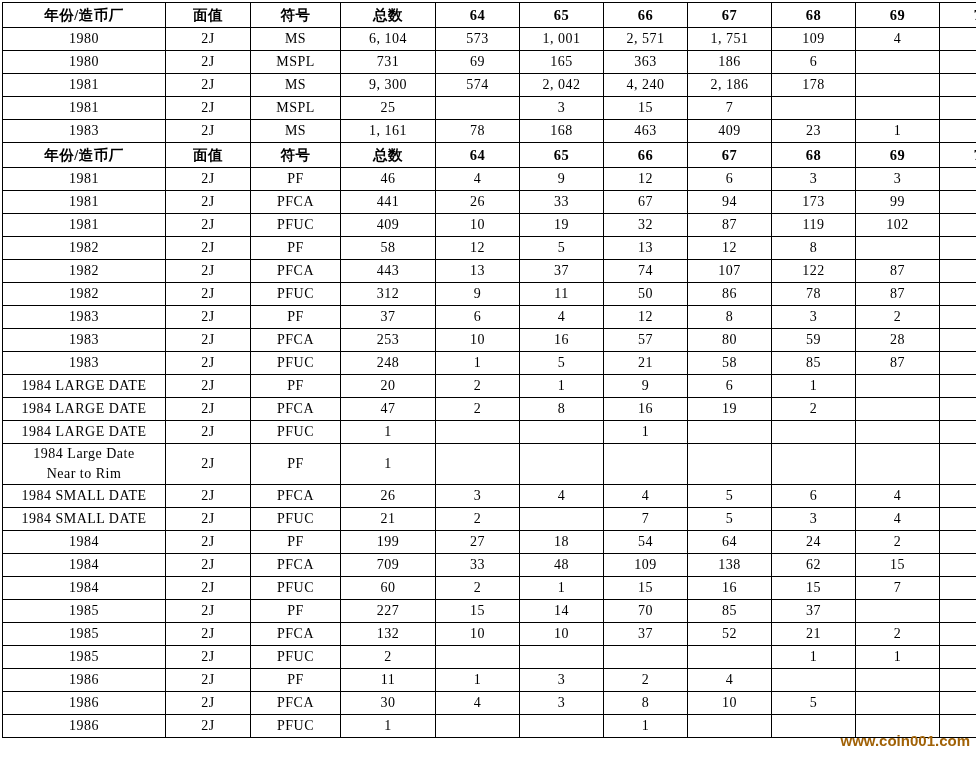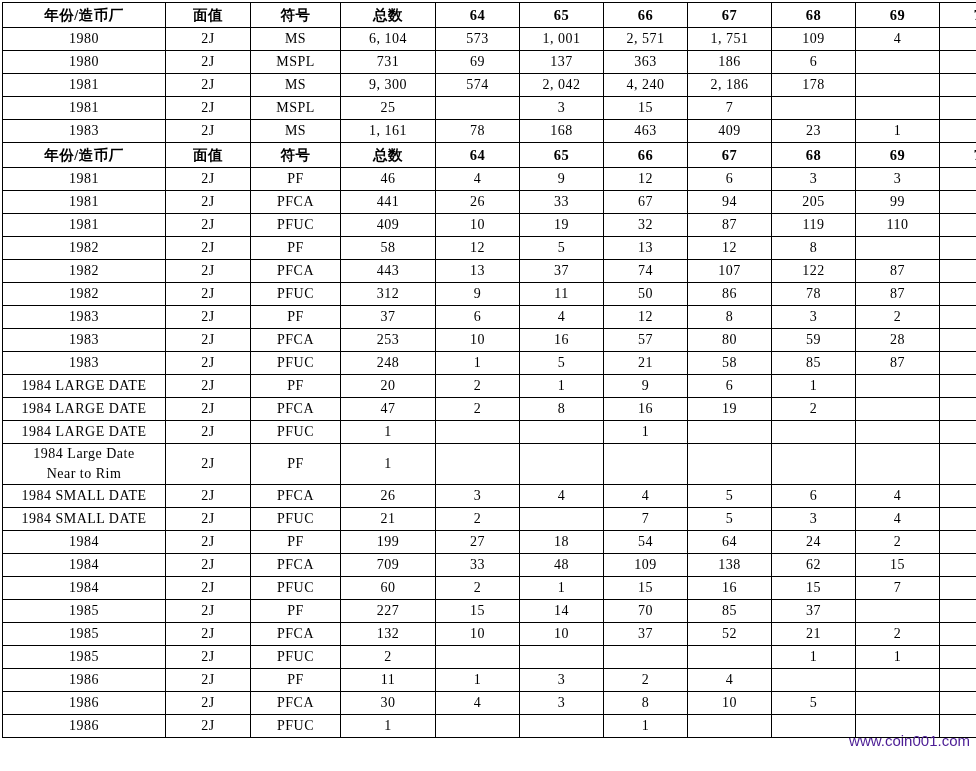--- a/index.html
+++ b/index.html
@@ -56,22 +56,22 @@
   .two-line {
     display: block;
     line-height: 20px;
   }
   .watermark {
     position: absolute;
     right: 6px;
     bottom: 24px;
     font-family: "Liberation Sans", sans-serif;
     font-size: 15px;
-    font-weight: normal;
-    color: #4c1d95;
+    font-weight: bold;
+    color: #a16207;
     letter-spacing: 0px;
     pointer-events: none;
   }
 </style>
 </head>
 <body>
 
 <div class="sheet">
   <table class="coin-table">
     <tbody>
@@ -100,21 +100,21 @@
           <td class="cnum">109</td>
           <td class="cnum">4</td>
           <td class="cnum"></td>
         </tr>
         <tr>
           <td class="c0">1980</td>
           <td class="c1">2J</td>
           <td class="c2">MSPL</td>
           <td class="c3">731</td>
           <td class="cnum">69</td>
-          <td class="cnum">137</td>
+          <td class="cnum">165</td>
           <td class="cnum">363</td>
           <td class="cnum">186</td>
           <td class="cnum">6</td>
           <td class="cnum"></td>
           <td class="cnum"></td>
         </tr>
         <tr>
           <td class="c0">1981</td>
           <td class="c1">2J</td>
           <td class="c2">MS</td>
@@ -181,35 +181,35 @@
         </tr>
         <tr>
           <td class="c0">1981</td>
           <td class="c1">2J</td>
           <td class="c2">PFCA</td>
           <td class="c3">441</td>
           <td class="cnum">26</td>
           <td class="cnum">33</td>
           <td class="cnum">67</td>
           <td class="cnum">94</td>
-          <td class="cnum">205</td>
+          <td class="cnum">173</td>
           <td class="cnum">99</td>
           <td class="cnum">1</td>
         </tr>
         <tr>
           <td class="c0">1981</td>
           <td class="c1">2J</td>
           <td class="c2">PFUC</td>
           <td class="c3">409</td>
           <td class="cnum">10</td>
           <td class="cnum">19</td>
           <td class="cnum">32</td>
           <td class="cnum">87</td>
           <td class="cnum">119</td>
-          <td class="cnum">110</td>
+          <td class="cnum">102</td>
           <td class="cnum">1</td>
         </tr>
         <tr>
           <td class="c0">1982</td>
           <td class="c1">2J</td>
           <td class="c2">PF</td>
           <td class="c3">58</td>
           <td class="cnum">12</td>
           <td class="cnum">5</td>
           <td class="cnum">13</td>

